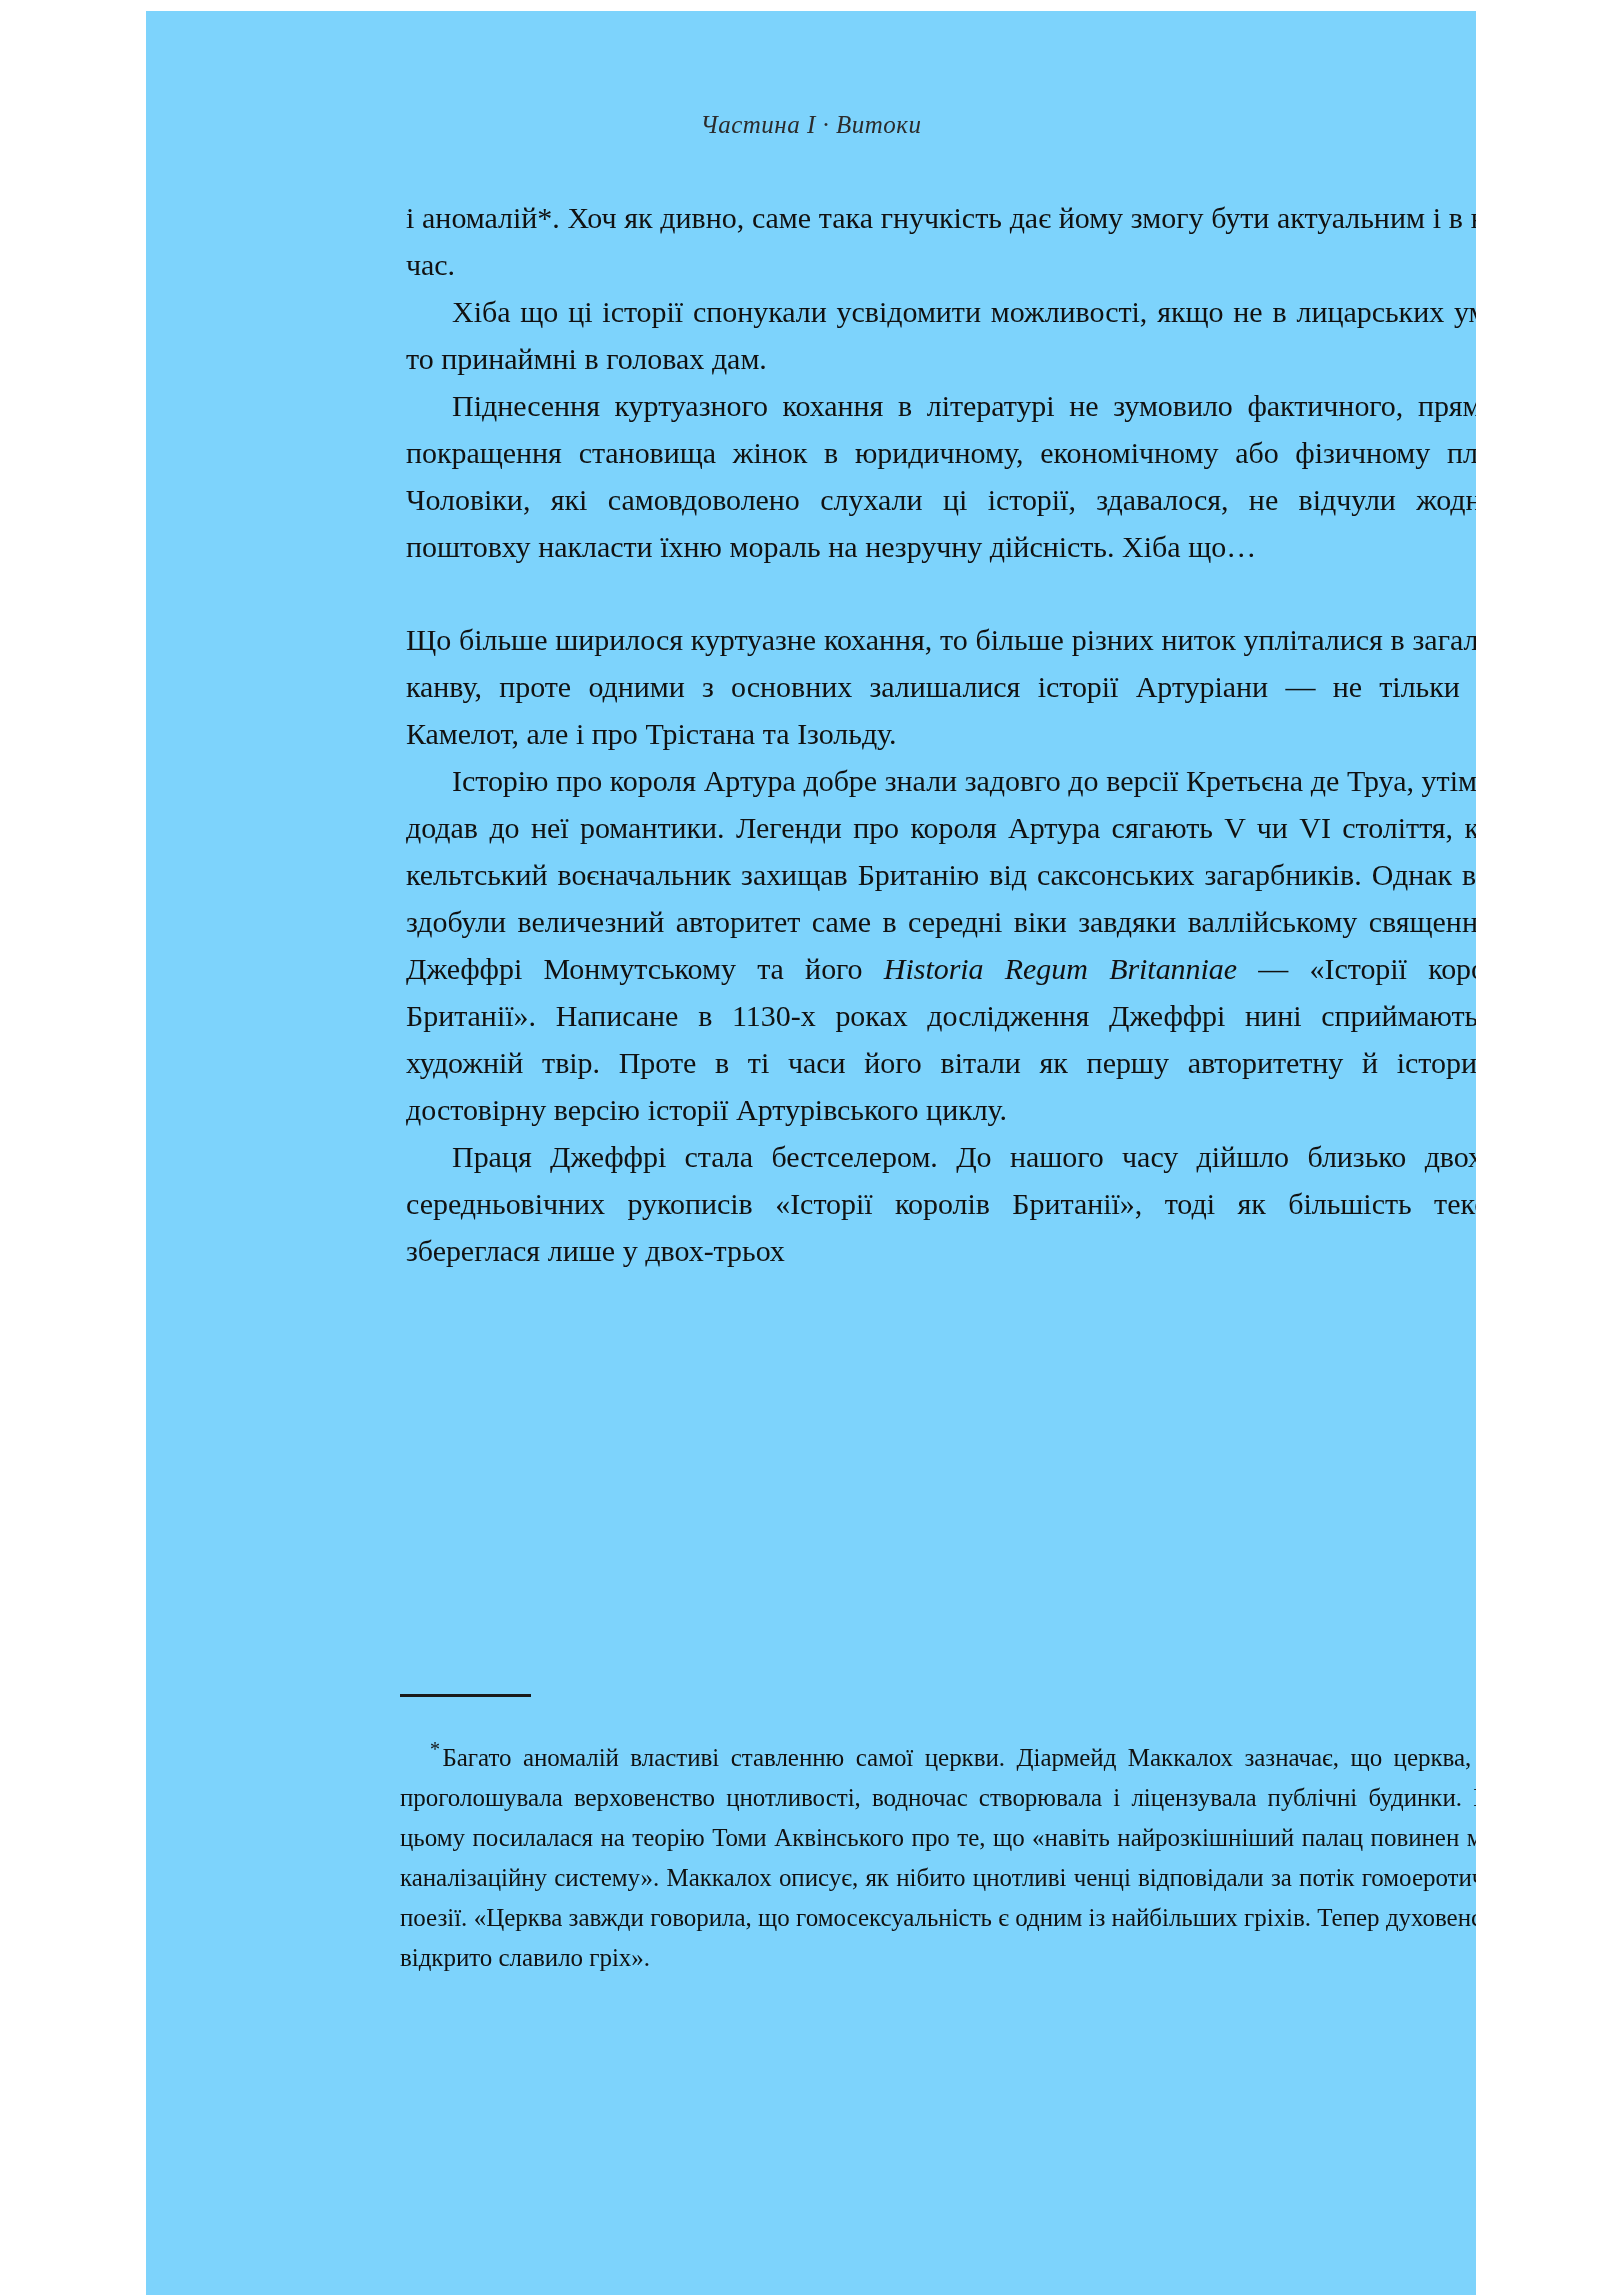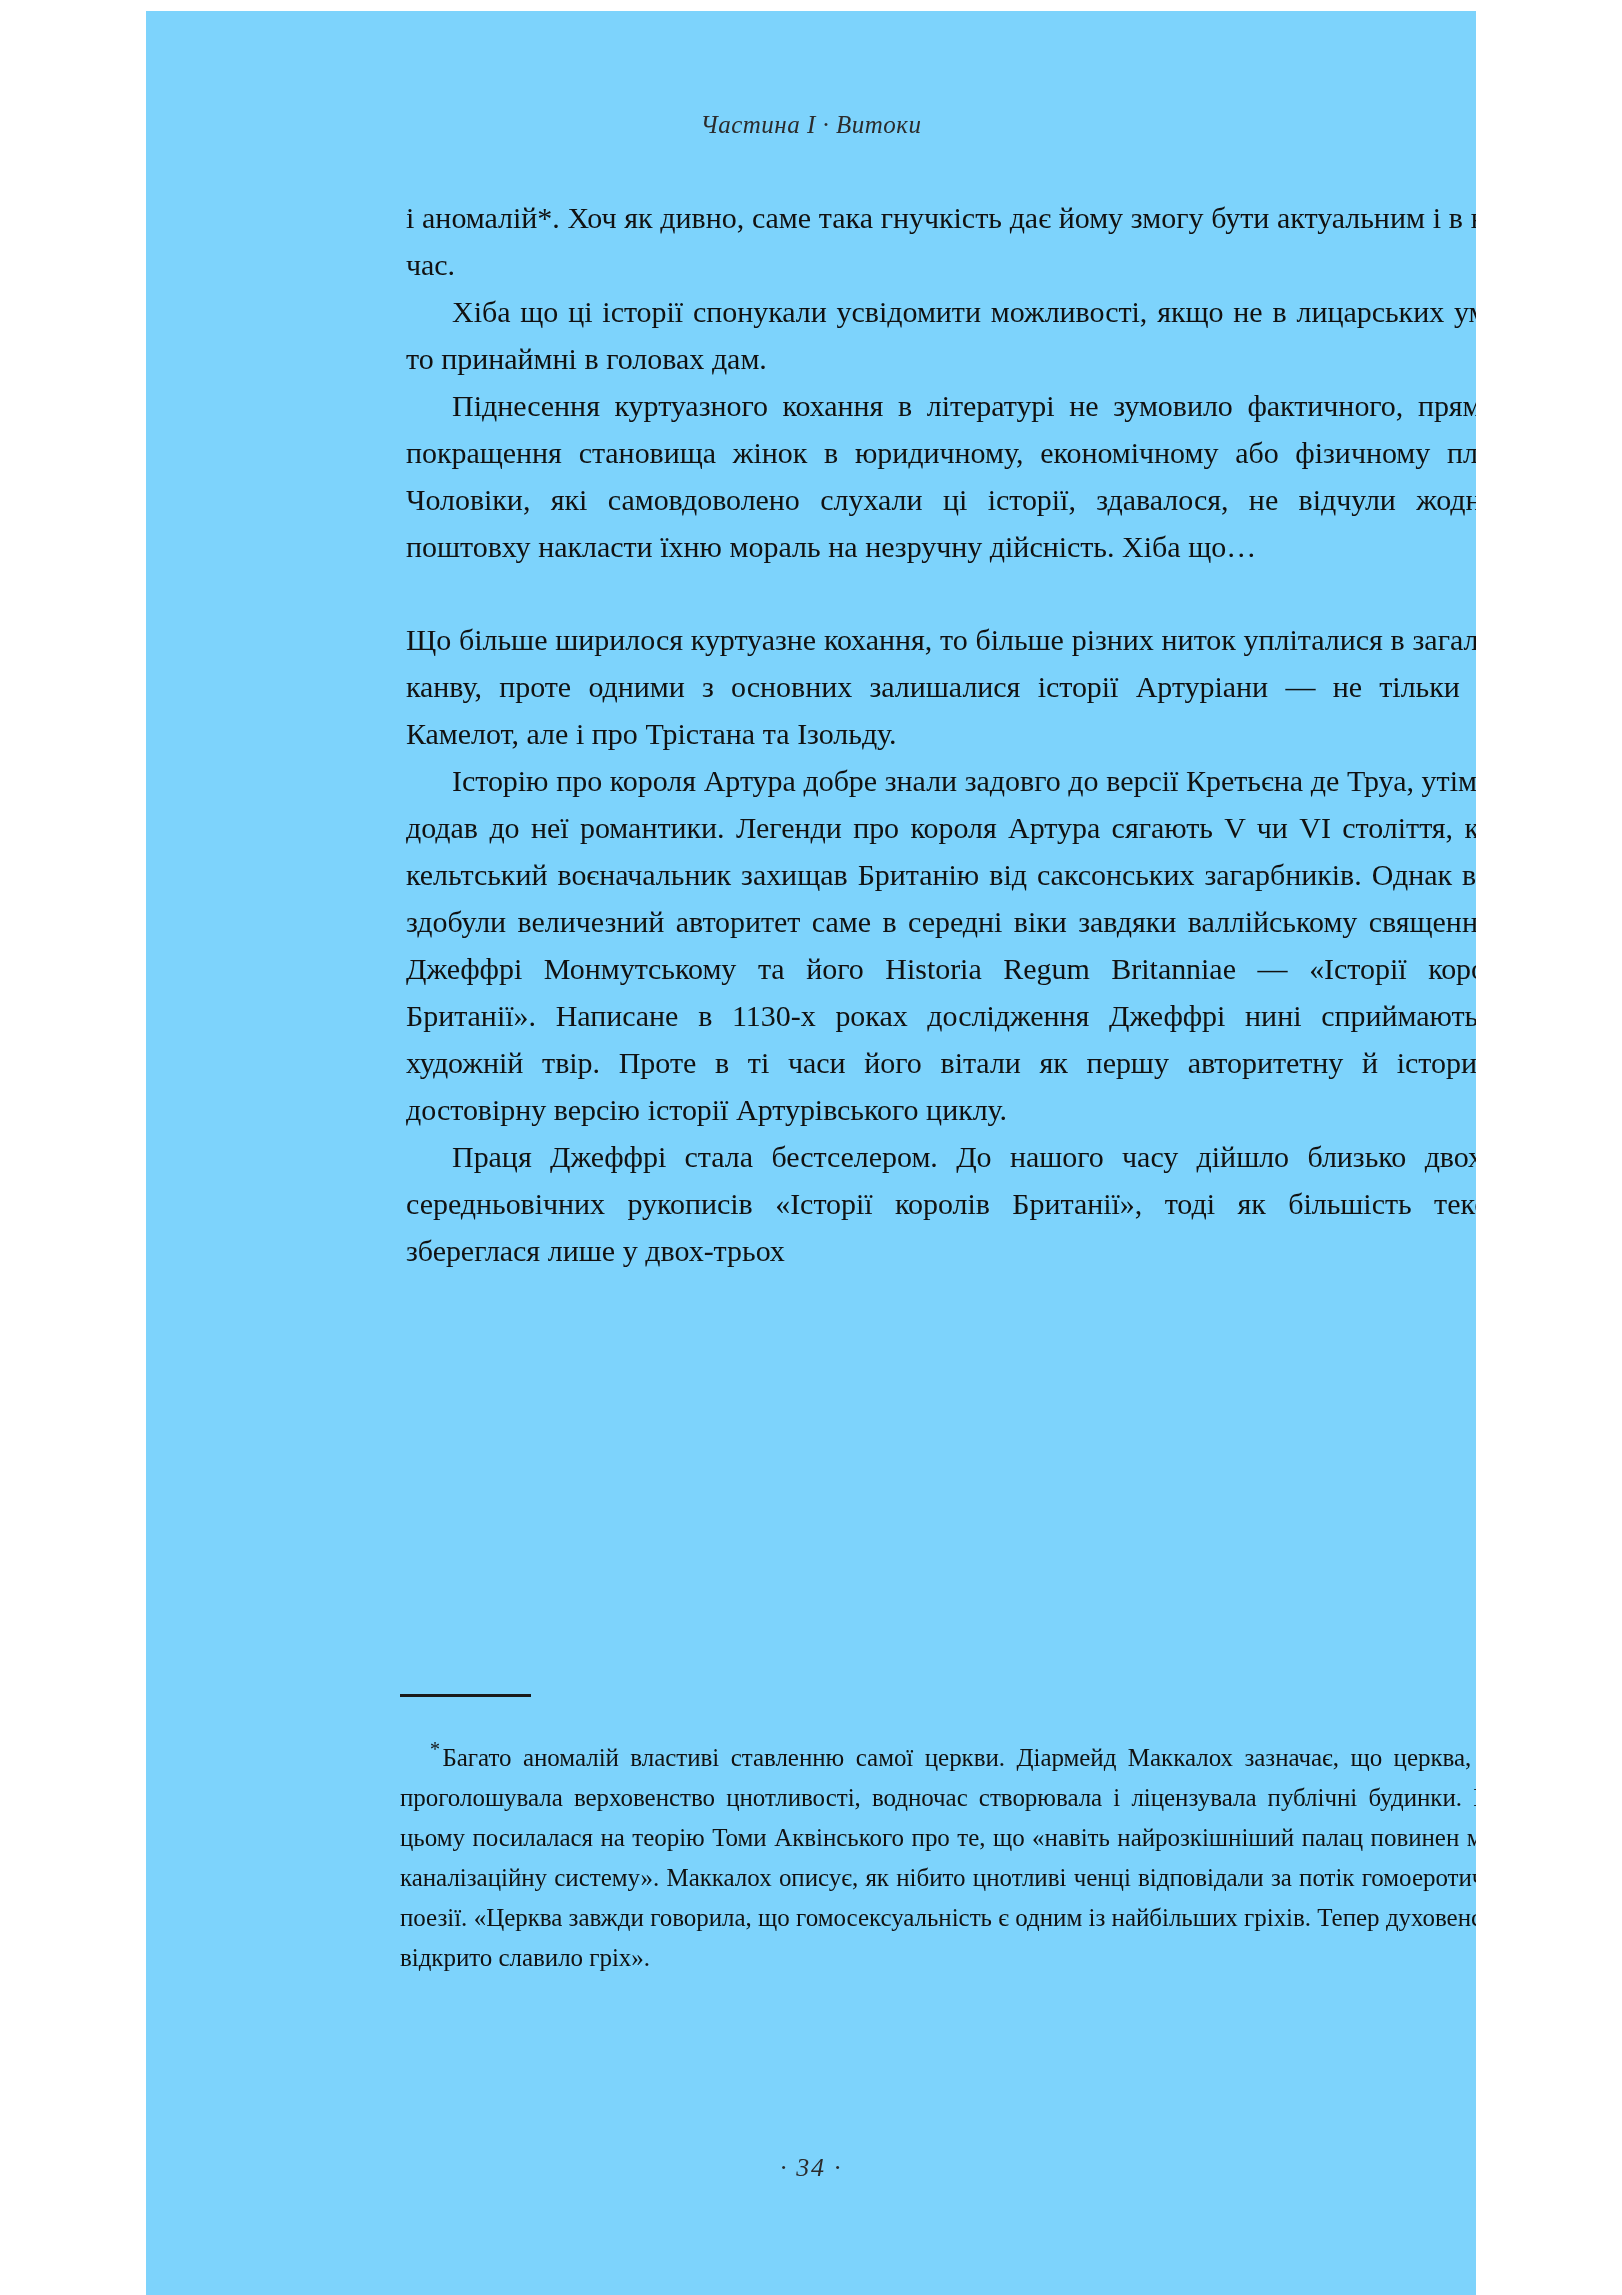--- a/index.html
+++ b/index.html
@@ -54,20 +54,21 @@
   .body-text p.indent {
     text-indent: 46px;
   }
   .body-text p.noindent {
     text-indent: 0;
   }
   .gap-before {
     margin-top: 46px !important;
   }
   .italic {
+    font-style: italic;
   }
 
   
   .footnote-block {
     position: absolute;
     left: 254px;
     top: 1683px;
     width: 1117px;
   }
   .footnote-rule {
@@ -130,16 +131,15 @@
     </div>
   </div>
 
   <div class="footnote-block">
     <div class="footnote-rule"></div>
     <div class="footnote-text">
       <p><span class="fn-marker">*</span><span>Багато аномалій властиві ставленню самої церкви. Діармейд Маккалох зазначає, що церква, яка проголошувала верховенство цнотливості, водночас створювала і ліцензувала публічні будинки. При цьому посилалася на теорію Томи Аквінського про те, що «навіть найрозкішніший палац повинен мати каналізаційну систему». Маккалох описує, як нібито цнотливі ченці відповідали за потік гомоеротичної поезії. «Церква завжди говорила, що гомосексуальність є одним із найбільших гріхів. Тепер духовенство відкрито славило гріх».</span></p>
     </div>
   </div>
 
-  <div class="folio">· 34 ·</div>
 
 </div>
 
 
 </body></html>

